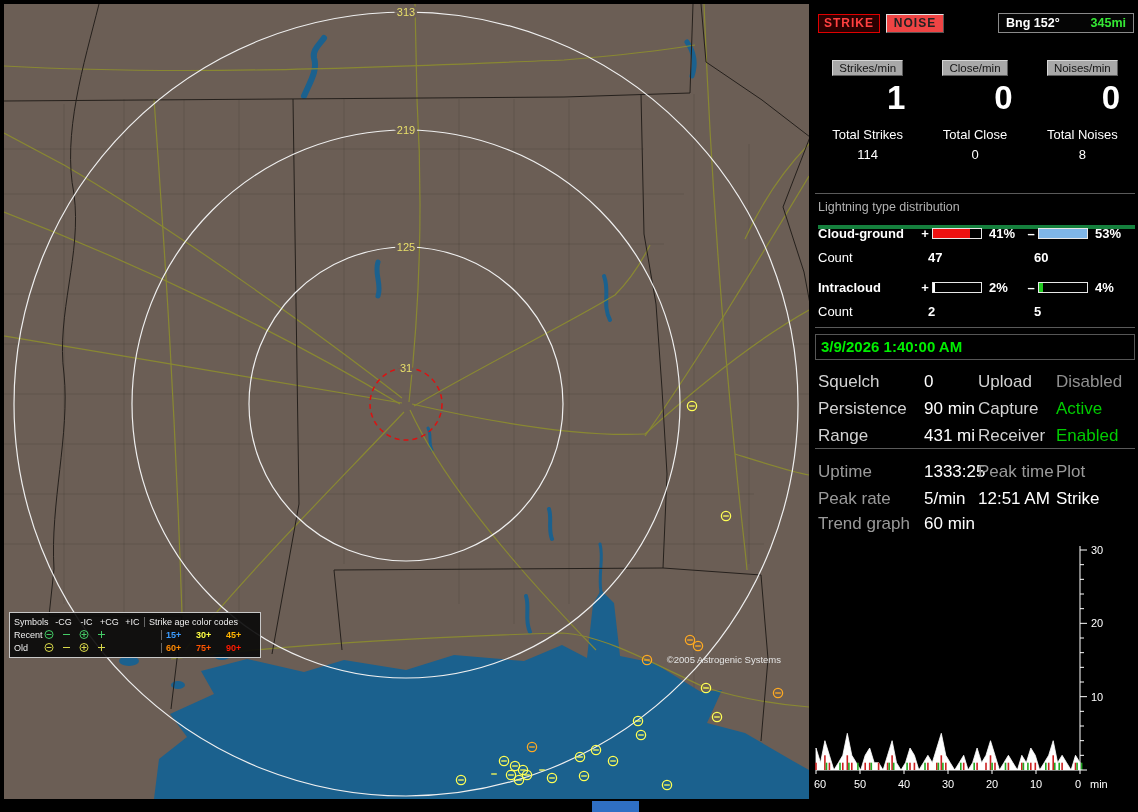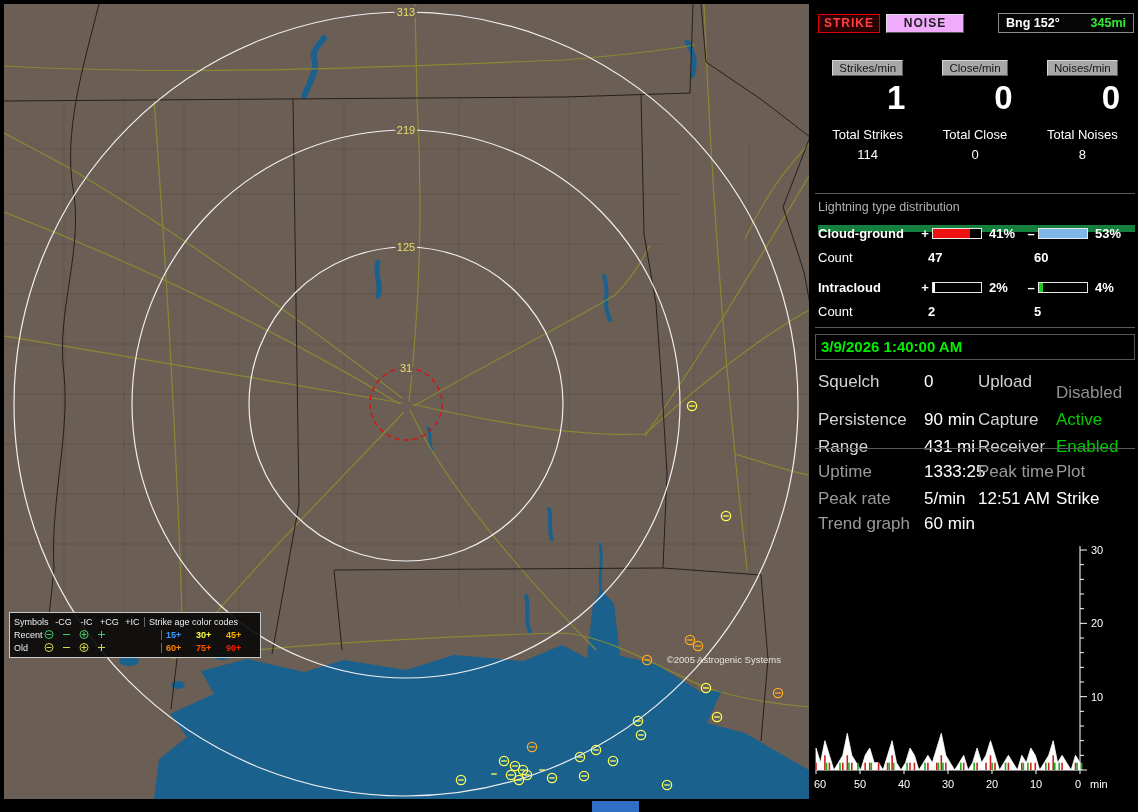--- a/index.html
+++ b/index.html
@@ -28,39 +28,39 @@
   .taskbar-fragment { position:absolute; left:592px; top:801px; width:47px; height:11px; background:#2f6fc4; }
 
   
   .panel { position:absolute; left:812px; top:0; width:326px; height:812px; color:#fff; font-size:13px; }
   .panel .divider { position:absolute; left:3px; right:3px; height:1px; background:#5a5a5a; }
 
   .top-row { position:absolute; top:13px; left:6px; right:4px; display:flex; align-items:center; }
   .btn { height:19px; font-size:12px; font-weight:bold; cursor:pointer;
          font-family:"Liberation Sans",sans-serif; }
   .btn-strike { width:62px; background:#2a0000; border:1px solid #e00000; color:#ff4040; letter-spacing:1px; }
-  .btn-noise  { width:78px; margin-left:6px; background:#f0abfc; color:#222;
+  .btn-noise  { width:58px; margin-left:6px; background:#ef4444; color:#222;
                 border-top:1px solid #e2e2e2; border-left:1px solid #e2e2e2;
                 border-bottom:1px solid #555; border-right:1px solid #555; letter-spacing:1px; }
   .bng-box { margin-left:auto; width:136px; height:20px; background:#050505; border:1px solid #8a8a8a;
              display:flex; align-items:center; justify-content:space-between; padding:0 7px;
              font-size:12.5px; font-weight:bold; }
   .bng-range { color:#35e835; }
 
   .counters { position:absolute; top:60px; left:2px; right:2px; display:flex; }
   .counter { width:108px; text-align:center; }
   .counter-header { display:inline-block; background:#a8a8a8; color:#151515; font-size:11.5px;
                     padding:1px 6px; border-top:1px solid #d6d6d6; border-left:1px solid #d6d6d6;
                     border-bottom:1px solid #5c5c5c; border-right:1px solid #5c5c5c; }
   .counter-rate { font-size:33px; font-weight:bold; line-height:44px; text-align:right; padding-right:16px; }
   .counter-total-label { font-size:13px; margin-top:7px; }
   .counter-total-value { font-size:13px; margin-top:5px; }
 
   .dist-title { position:absolute; top:200px; left:6px; right:3px; color:#b2b2b2; font-size:12.5px;
-                padding-bottom:11px; border-bottom:7px solid #15803d; }
+                padding-bottom:11px; border-bottom:4px solid #15803d; }
   .dist-row { position:absolute; left:6px; right:3px; display:grid;
               grid-template-columns:100px 14px 52px 40px 14px 52px 1fr; align-items:center; height:14px; }
   .d-label { font-weight:bold; }
   .d-sign { font-weight:bold; text-align:center; }
   .d-bar { display:inline-block; width:50px; height:11px; border:1px solid #e8e8e8; background:#000;
            overflow:hidden; }
   .bar-fill { display:block; height:100%; }
   .d-pct { font-weight:bold; padding-left:5px; }
   .dist-count { position:absolute; left:6px; right:3px; display:grid;
                 grid-template-columns:110px 106px 1fr; height:14px; }
@@ -412,21 +412,21 @@
     </div>
 
     <div class="divider" style="top:327px"></div>
 
     <div class="datetime-box">3/9/2026 1:40:00 AM</div>
 
     <div class="info-grid" style="top:372px">
       <span class="lab">Squelch</span>
       <span class="val">0</span>
       <span class="lab">Upload</span>
-      <span class="val" style="color: rgb(144, 144, 144); margin-top: 11px;">Disabled</span>
+      <span class="val" style="color: rgb(144, 144, 144);">Disabled</span>
 
       <span class="lab">Persistence</span>
       <span class="val">90 min</span>
       <span class="lab">Capture</span>
       <span class="val" style="color: rgb(0, 204, 0);">Active</span>
 
       <span class="lab">Range</span>
       <span class="val">431 mi</span>
       <span class="lab">Receiver</span>
       <span class="val" style="color: rgb(0, 204, 0);">Enabled</span>

